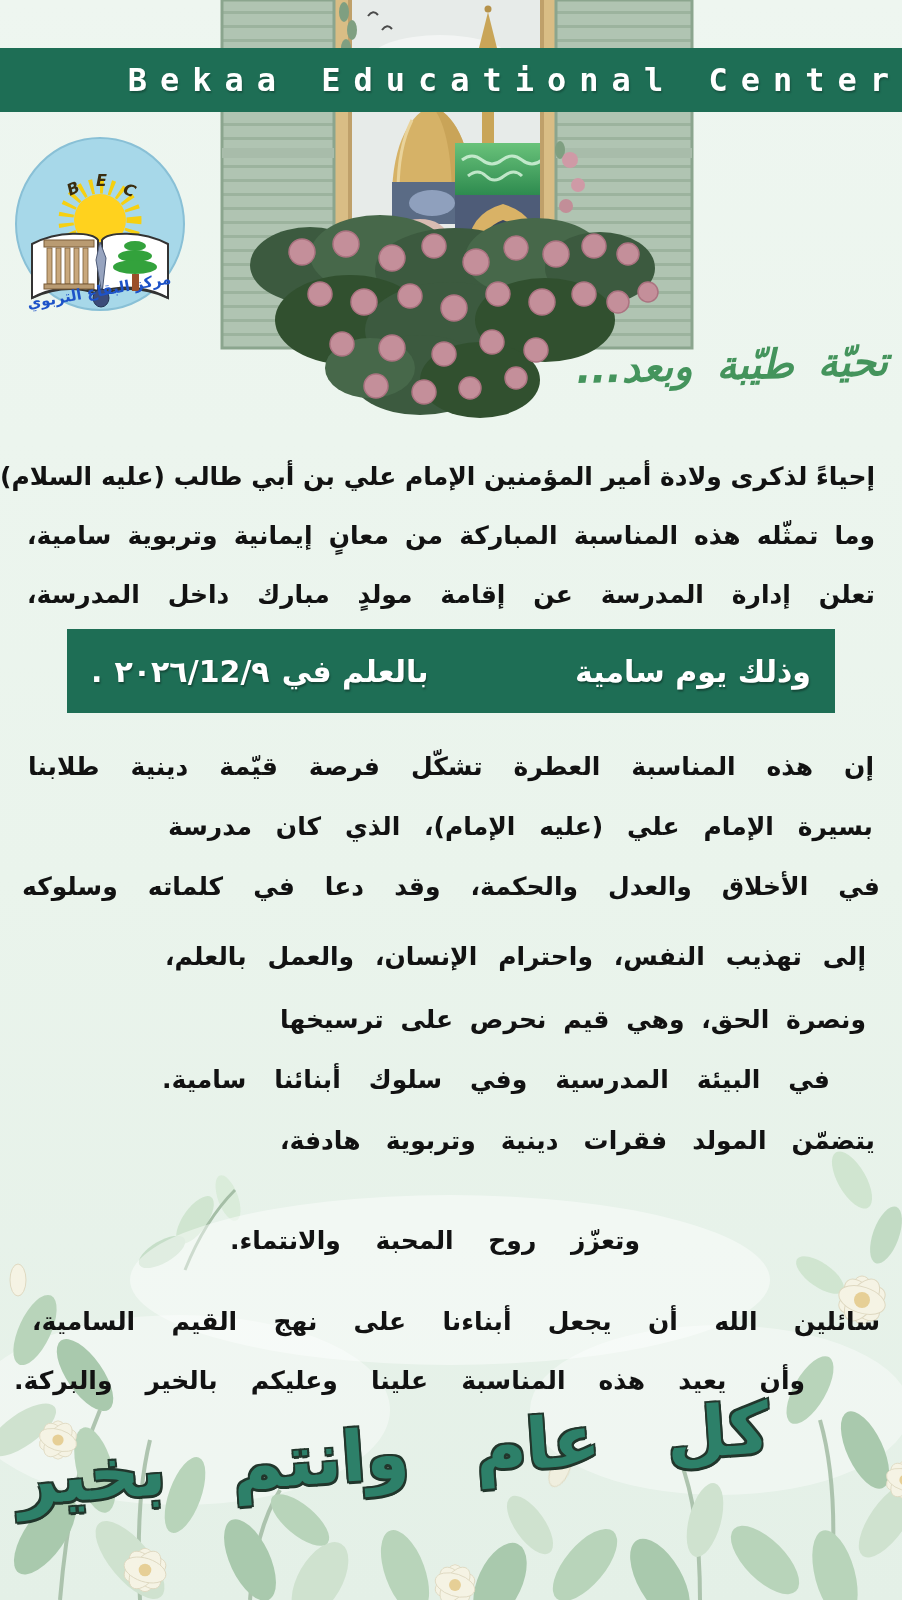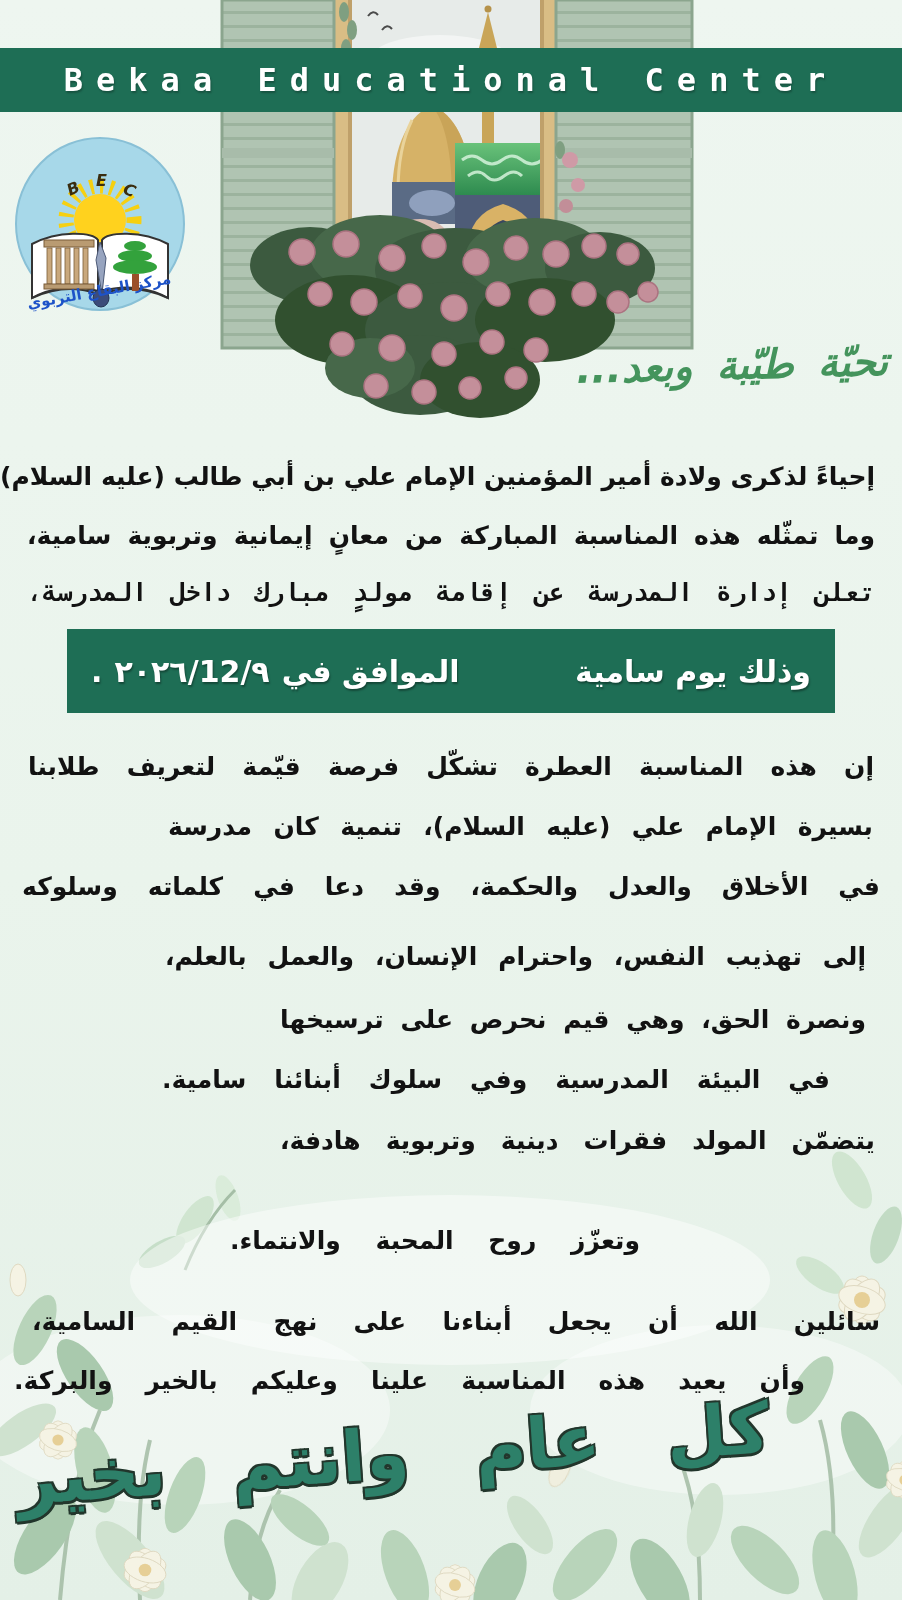--- a/index.html
+++ b/index.html
@@ -4,21 +4,21 @@
 <style>
   html,body{margin:0;padding:0;}
   .page{
     position:relative;width:902px;height:1600px;overflow:hidden;
     background:linear-gradient(180deg,#eef6f0 0%,#eaf4ec 55%,#e4f0e7 100%);
     font-family:"DejaVu Sans",sans-serif;
   }
   
   .header-band{
     position:absolute;left:0;top:48px;width:902px;height:64px;
-    background:#1e6e55;display:flex;align-items:center;justify-content:center;z-index:5;
+    background:#1e6e55;display:flex;align-items:center;justify-content:flex-end;z-index:5;
   }
   .header-title{
     color:#fff;font-family:"DejaVu Sans Mono",monospace;font-weight:700;
     font-size:32px;letter-spacing:13px;white-space:nowrap;text-shadow:1px 2px 2px rgba(0,0,0,.25);
   }
   
   .logo-wrap{position:absolute;left:14px;top:136px;width:172px;height:176px;z-index:6;}
   
   .mosque-art{position:absolute;left:0;top:0;width:902px;height:445px;z-index:1;}
   
@@ -28,21 +28,21 @@
     transform:rotate(-1.5deg);
   }
   
   .ar{
     position:absolute;direction:rtl;white-space:nowrap;z-index:4;
     font-weight:700;font-size:25px;color:#121212;line-height:50px;
     text-align:justify;text-align-last:justify;
   }
   #l1{top:452px;right:27px;left:27px;}
   #l2{top:511px;right:27px;left:27px;}
-  #l3{top:570px;right:27px;left:27px;font-family:Liberation Mono, monospace;}
+  #l3{top:570px;right:27px;left:27px;}
   #l4{top:742px;right:28px;left:28px;}
   #l5{top:802px;right:29px;left:168px;}
   #l6{top:862px;right:22px;left:22px;}
   #l7{top:932px;right:36px;left:165px;}
   #l8{top:995px;right:36px;left:280px;}
   #l9{top:1055px;right:72px;left:162px;}
   #l10{top:1116px;right:27px;left:280px;}
   #l11{top:1162px;right:32px;left:10px;}
   #l12{top:1216px;right:262px;left:230px;}
   #l13{top:1297px;right:22px;left:32px;}
@@ -238,28 +238,28 @@
 
   <div class="greeting">تحيّة طيّبة وبعد...</div>
 
   <div class="ar" id="l1">إحياءً لذكرى ولادة أمير المؤمنين الإمام علي بن أبي طالب (عليه السلام)،</div>
   <div class="ar" id="l2">وما تمثّله هذه المناسبة المباركة من معانٍ إيمانية وتربوية سامية،</div>
   <div class="ar" id="l3">تعلن إدارة المدرسة عن إقامة مولدٍ مبارك داخل المدرسة،</div>
 
   <div class="date-banner">
     <span>وذلك يوم سامية</span>
     <span class="banner-rest">
-      <span>الموافق في</span>
+      <span>بالعلم في</span>
       <span>٩/12/٢٠٢٦</span>
       <span>.</span>
     </span>
   </div>
 
-  <div class="ar" id="l4">إن هذه المناسبة العطرة تشكّل فرصة قيّمة لتعريف طلابنا</div>
-  <div class="ar" id="l5">بسيرة الإمام علي (عليه السلام)، تنمية كان مدرسة</div>
+  <div class="ar" id="l4">إن هذه المناسبة العطرة تشكّل فرصة قيّمة دينية طلابنا</div>
+  <div class="ar" id="l5">بسيرة الإمام علي (عليه الإمام)، الذي كان مدرسة</div>
   <div class="ar" id="l6">في الأخلاق والعدل والحكمة، وقد دعا في كلماته وسلوكه</div>
   <div class="ar" id="l7">إلى تهذيب النفس، واحترام الإنسان، والعمل بالعلم،</div>
   <div class="ar" id="l8">ونصرة الحق، وهي قيم نحرص على ترسيخها</div>
   <div class="ar" id="l9">في البيئة المدرسية وفي سلوك أبنائنا سامية.</div>
 
   <div class="ar" id="l10">يتضمّن المولد فقرات دينية وتربوية هادفة،</div>
   <div class="ar" id="l12">وتعزّز روح المحبة والانتماء.</div>
 
   <div class="ar" id="l13">سائلين الله أن يجعل أبناءنا على نهج القيم السامية،</div>
   <div class="ar" id="l14">وأن يعيد هذه المناسبة علينا وعليكم بالخير والبركة.</div>

